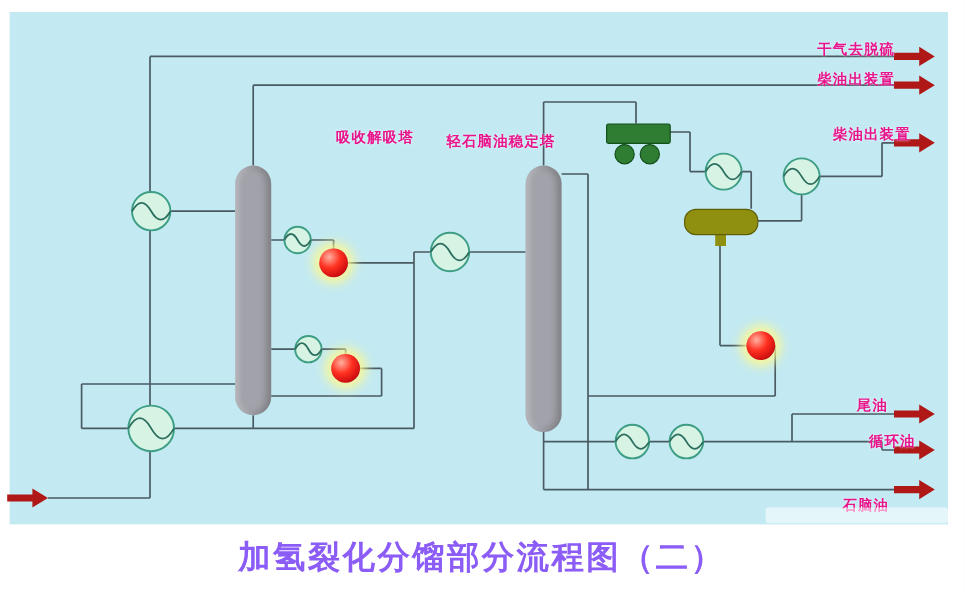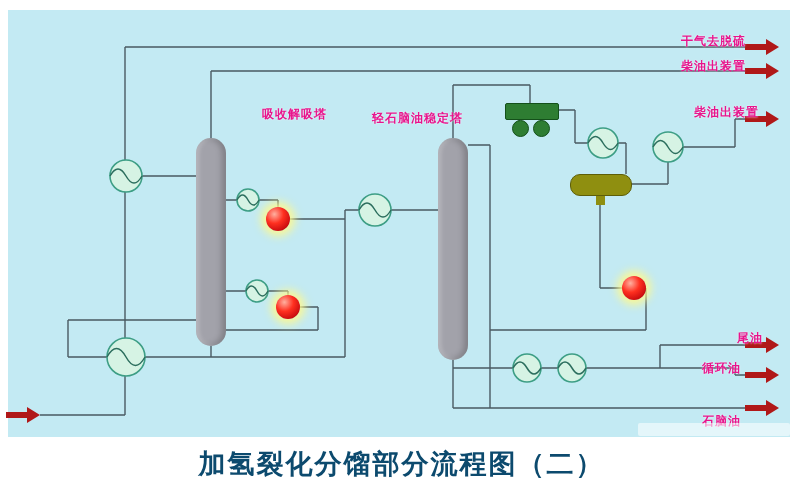--- a/index.html
+++ b/index.html
@@ -31,21 +31,21 @@
         background:var(--drum,#8f8f10);border:1px solid #5e5e08;border-radius:10px;}
   .drum-leg{position:absolute;left:596px;top:193px;width:9px;height:12px;background:var(--drum,#8f8f10);}
 
   .flabel{position:absolute;color:var(--label,#e8148c);font-size:12px;font-weight:bold;
           letter-spacing:1px;white-space:nowrap;text-shadow:0 0 2px rgba(255,255,255,.85);}
 
   .watermark{position:absolute;left:638px;top:423px;width:152px;height:13px;
              background:rgba(255,255,255,.55);border-radius:2px;}
 
   .title{position:absolute;left:0;top:446px;width:803px;text-align:center;
-         font-family:"Liberation Serif",serif;font-size:27px;font-weight:bold;color:#0c4a6e;
+         font-family:"Liberation Serif",serif;font-size:27px;font-weight:bold;color:#8b5cf6;
          letter-spacing:2px;}
 </style>
 </head>
 <body>
 
 <div class="page">
 
   <div class="canvas"></div>
 
   <svg class="layer" width="803" height="492" viewBox="0 0 803 492">
@@ -124,25 +124,25 @@
   <div class="fan" style="left:512px;top:120px;"></div>
   <div class="fan" style="left:533px;top:120px;"></div>
 
   <div class="drum-leg"></div>
   <div class="drum"></div>
 
   <div class="pump" style="left:266px;top:207px;"></div>
   <div class="pump" style="left:276px;top:295px;"></div>
   <div class="pump" style="left:622px;top:276px;"></div>
 
-  <div class="flabel" style="left:214px;top:106px;padding-left:48px;">吸收解吸塔</div>
+  <div class="flabel" style="left:232px;top:106px;padding-left:48px;">吸收解吸塔</div>
   <div class="flabel" style="left:372px;top:110px;">轻石脑油稳定塔</div>
   <div class="flabel" style="left:681px;top:33px;">干气去脱硫</div>
   <div class="flabel" style="left:681px;top:58px;">柴油出装置</div>
   <div class="flabel" style="left:694px;top:104px;">柴油出装置</div>
-  <div class="flabel" style="left:714px;top:330px;margin-left:23px;">尾油</div>
-  <div class="flabel" style="left:702px;top:360px;">循环油</div>
+  <div class="flabel" style="left:714px;top:330px;">尾油</div>
+  <div class="flabel" style="left:724px;top:360px;">循环油</div>
   <div class="flabel" style="left:702px;top:413px;">石脑油</div>
 
   <div class="watermark"></div>
 
   <div class="title">加氢裂化分馏部分流程图（二）</div>
 </div>
 
 </body></html>

